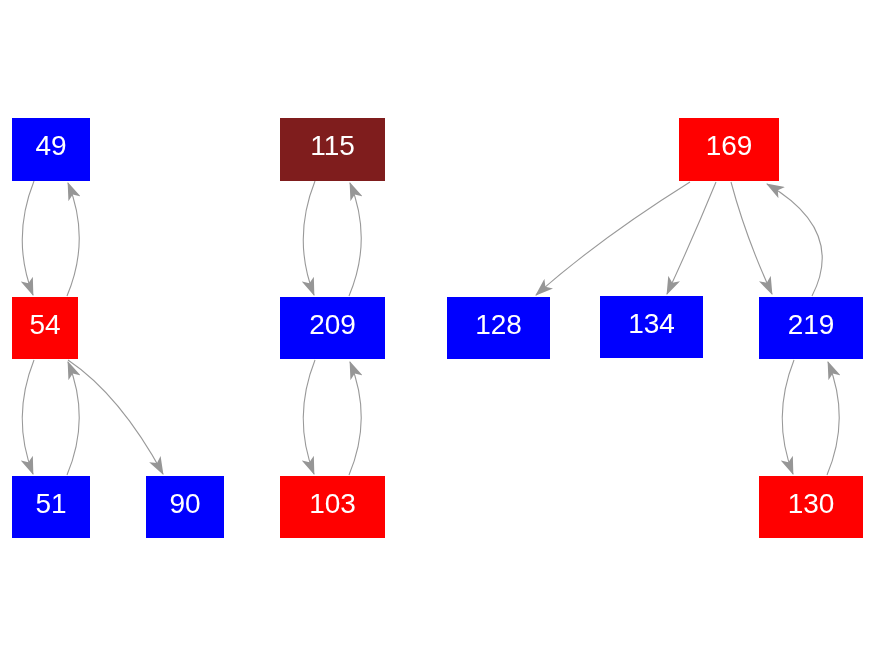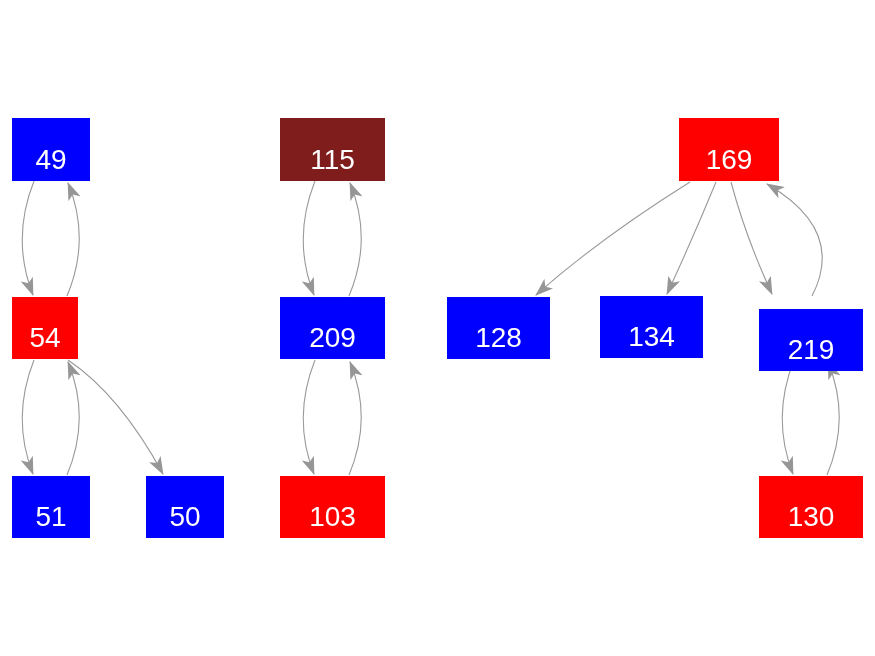--- a/index.html
+++ b/index.html
@@ -18,21 +18,21 @@
   #edge-layer {
     position: absolute;
     left: 0;
     top: 0;
     width: 875px;
     height: 656px;
   }
   .node {
     position: absolute;
     display: flex;
-    align-items: flex-end;
+    align-items: center;
     justify-content: center;
     box-sizing: border-box;
     padding-bottom: 7px;
     font-size: 28px;
     line-height: 1;
     user-select: none;
   }
   .node span {
     display: block;
   }
@@ -73,40 +73,40 @@
       <div class="node" style="left: 12px; top: 118px; width: 78px; height: 63px; background: rgb(0, 0, 255); color: rgb(255, 255, 255);">
         <span>49</span>
       </div>
       <div class="node" style="left: 12px; top: 297px; width: 66px; height: 62px; background: rgb(255, 0, 0); color: rgb(255, 255, 255);">
         <span>54</span>
       </div>
       <div class="node" style="left: 12px; top: 476px; width: 78px; height: 62px; background: rgb(0, 0, 255); color: rgb(255, 255, 255);">
         <span>51</span>
       </div>
       <div class="node" style="left: 146px; top: 476px; width: 78px; height: 62px; background: rgb(0, 0, 255); color: rgb(255, 255, 255);">
-        <span>50</span>
+        <span>90</span>
       </div>
       <div class="node" style="left: 280px; top: 118px; width: 105px; height: 63px; background: #7f1d1d; color: rgb(255, 255, 255);">
         <span>115</span>
       </div>
       <div class="node" style="left: 280px; top: 297px; width: 105px; height: 62px; background: rgb(0, 0, 255); color: rgb(255, 255, 255);">
         <span>209</span>
       </div>
       <div class="node" style="left: 280px; top: 476px; width: 105px; height: 62px; background: rgb(255, 0, 0); color: rgb(255, 255, 255);">
         <span>103</span>
       </div>
       <div class="node" style="left: 440px; top: 297px; width: 103px; height: 62px; background: rgb(0, 0, 255); color: rgb(255, 255, 255); margin-left: 7px;">
         <span>128</span>
       </div>
       <div class="node" style="left: 600px; top: 296px; width: 103px; height: 62px; background: rgb(0, 0, 255); color: rgb(255, 255, 255);">
         <span>134</span>
       </div>
       <div class="node" style="left: 679px; top: 118px; width: 100px; height: 63px; background: rgb(255, 0, 0); color: rgb(255, 255, 255);">
         <span>169</span>
       </div>
-      <div class="node" style="left: 759px; top: 309px; width: 104px; height: 62px; background: rgb(0, 0, 255); color: rgb(255, 255, 255);">
+      <div class="node" style="left: 759px; top: 297px; width: 104px; height: 62px; background: rgb(0, 0, 255); color: rgb(255, 255, 255);">
         <span>219</span>
       </div>
       <div class="node" style="left: 759px; top: 476px; width: 104px; height: 62px; background: rgb(255, 0, 0); color: rgb(255, 255, 255);">
         <span>130</span>
       </div>
     </div>
 </div>
 
 </body></html>

